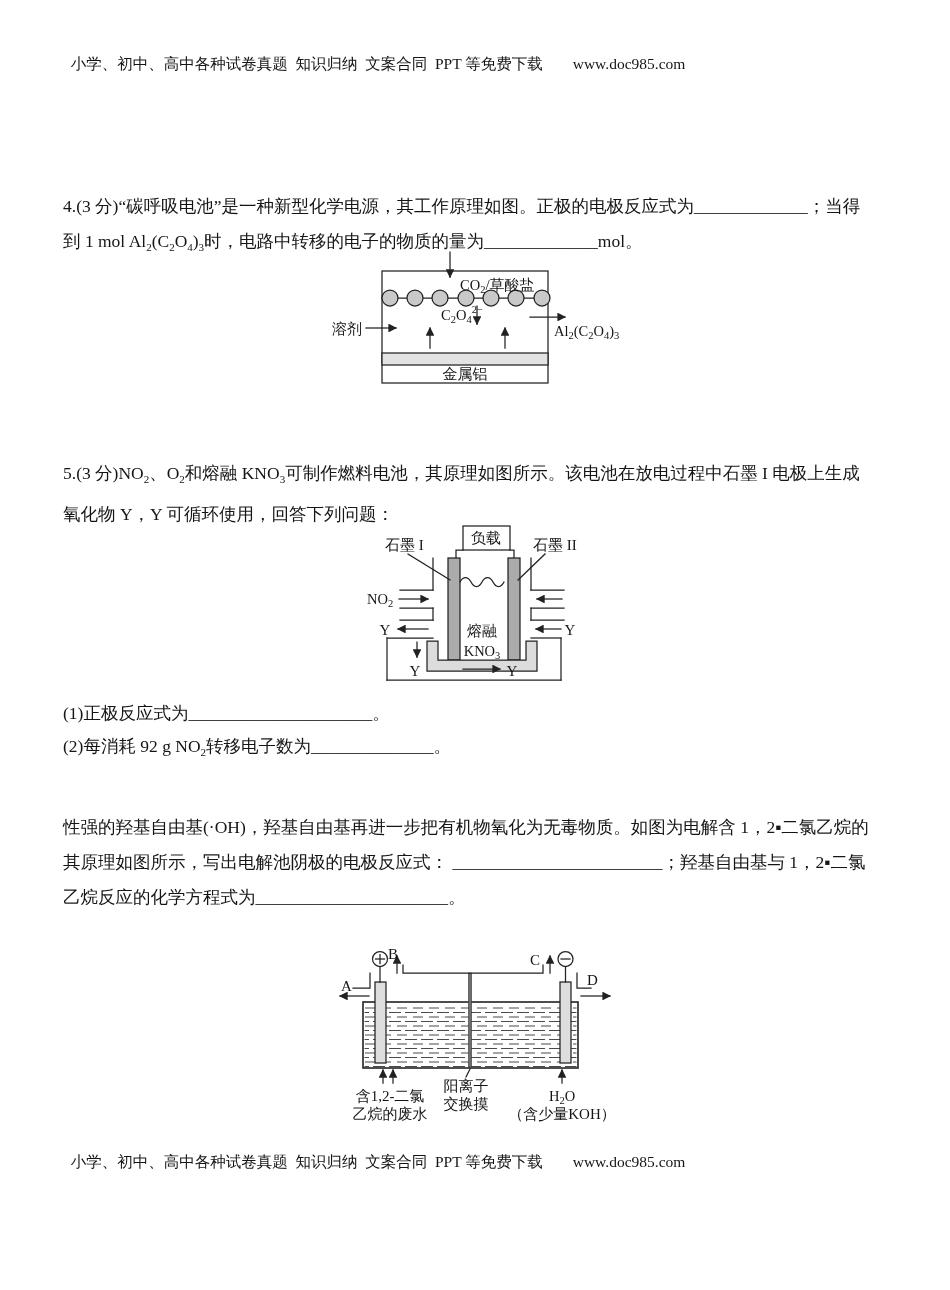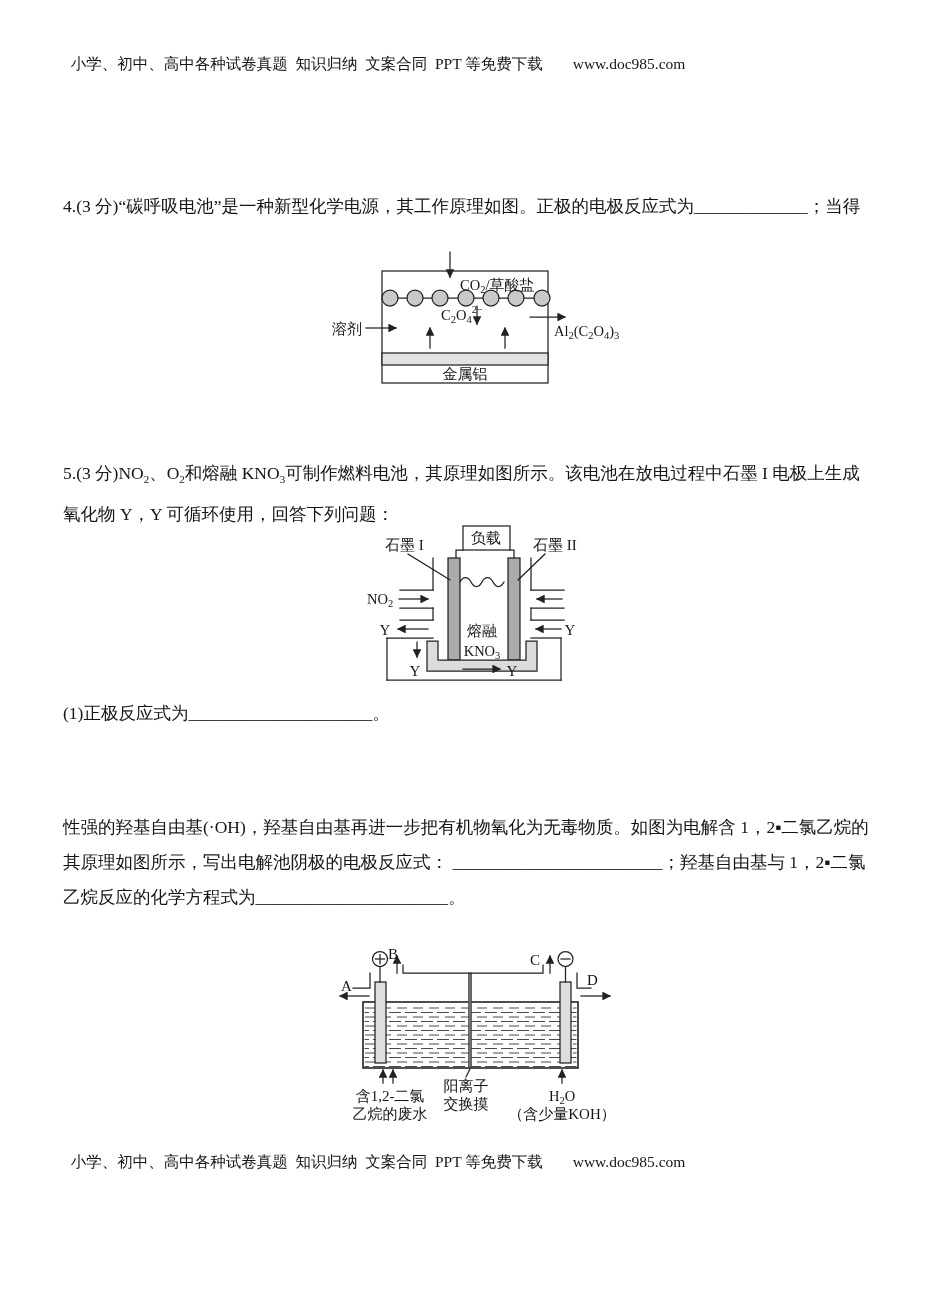--- a/index.html
+++ b/index.html
@@ -32,20 +32,21 @@
 
 <div class="page">
 
   <div class="center-line" style="top:54px">
     <span>小学、初中、高中各种试卷真题  知识归纳  文案合同  PPT 等免费下载</span>
     <span>www.doc985.com</span>
   </div>
 
   <div class="para" style="top:189px">
     <div class="tline"><span>4.(3 分)“碳呼吸电池”是一种新型化学电源，其工作原理如图。正极的电极反应式为</span><span>_____________</span><span>；当得</span></div>
+    <div class="tline"><span>到 1 mol Al</span><span class="sub">2</span><span>(C</span><span class="sub">2</span><span>O</span><span class="sub">4</span><span>)</span><span class="sub">3</span><span>时，电路中转移的电子的物质的量为</span><span>_____________</span><span>mol。</span></div>
   </div>
 
   <svg class="fig" style="left:330px;top:250px" width="300" height="140" viewBox="0 0 300 140">
     <defs>
       <marker id="ar4" viewBox="0 0 8 8" refX="7" refY="4" markerWidth="7" markerHeight="7" orient="auto">
         <path d="M0,0 L8,4 L0,8 Z"></path>
       </marker>
     </defs>
     <g class="lns">
       <rect x="52" y="21" width="166" height="112"></rect>
@@ -121,20 +122,21 @@
     <text class="t14" x="30" y="84"><tspan>NO</tspan><tspan class="sm" dy="3">2</tspan></text>
     <text class="t15" x="145" y="116" text-anchor="middle">熔融</text>
     <text class="t14" x="145" y="136" text-anchor="middle"><tspan>KNO</tspan><tspan class="sm" dy="3">3</tspan></text>
     <text class="t15" x="48" y="115" text-anchor="middle">Y</text>
     <text class="t15" x="233" y="115" text-anchor="middle">Y</text>
     <text class="t15" x="78" y="156" text-anchor="middle">Y</text>
     <text class="t15" x="175" y="156" text-anchor="middle">Y</text>
   </svg>
 
   <div class="item-line" style="top:698px"><span>(1)正极反应式为</span><span>_____________________</span><span>。</span></div>
+  <div class="item-line" style="top:731px"><span>(2)每消耗 92 g NO</span><span class="sub">2</span><span>转移电子数为</span><span>______________</span><span>。</span></div>
 
   <div class="para" style="top:810px">
     <div class="tline"><span>性强的羟基自由基(·OH)，羟基自由基再进一步把有机物氧化为无毒物质。如图为电解含 1，2▪二氯乙烷的</span></div>
     <div class="tline"><span>其原理如图所示，写出电解池阴极的电极反应式： </span><span>________________________</span><span>；羟基自由基与 1，2▪二氯</span></div>
     <div class="tline"><span>乙烷反应的化学方程式为</span><span>______________________</span><span>。</span></div>
   </div>
 
   <svg class="fig" style="left:333px;top:943px" width="312" height="182" viewBox="0 0 312 182">
     <defs>
       <marker id="ar6" viewBox="0 0 8 8" refX="7" refY="4" markerWidth="7" markerHeight="7" orient="auto">

